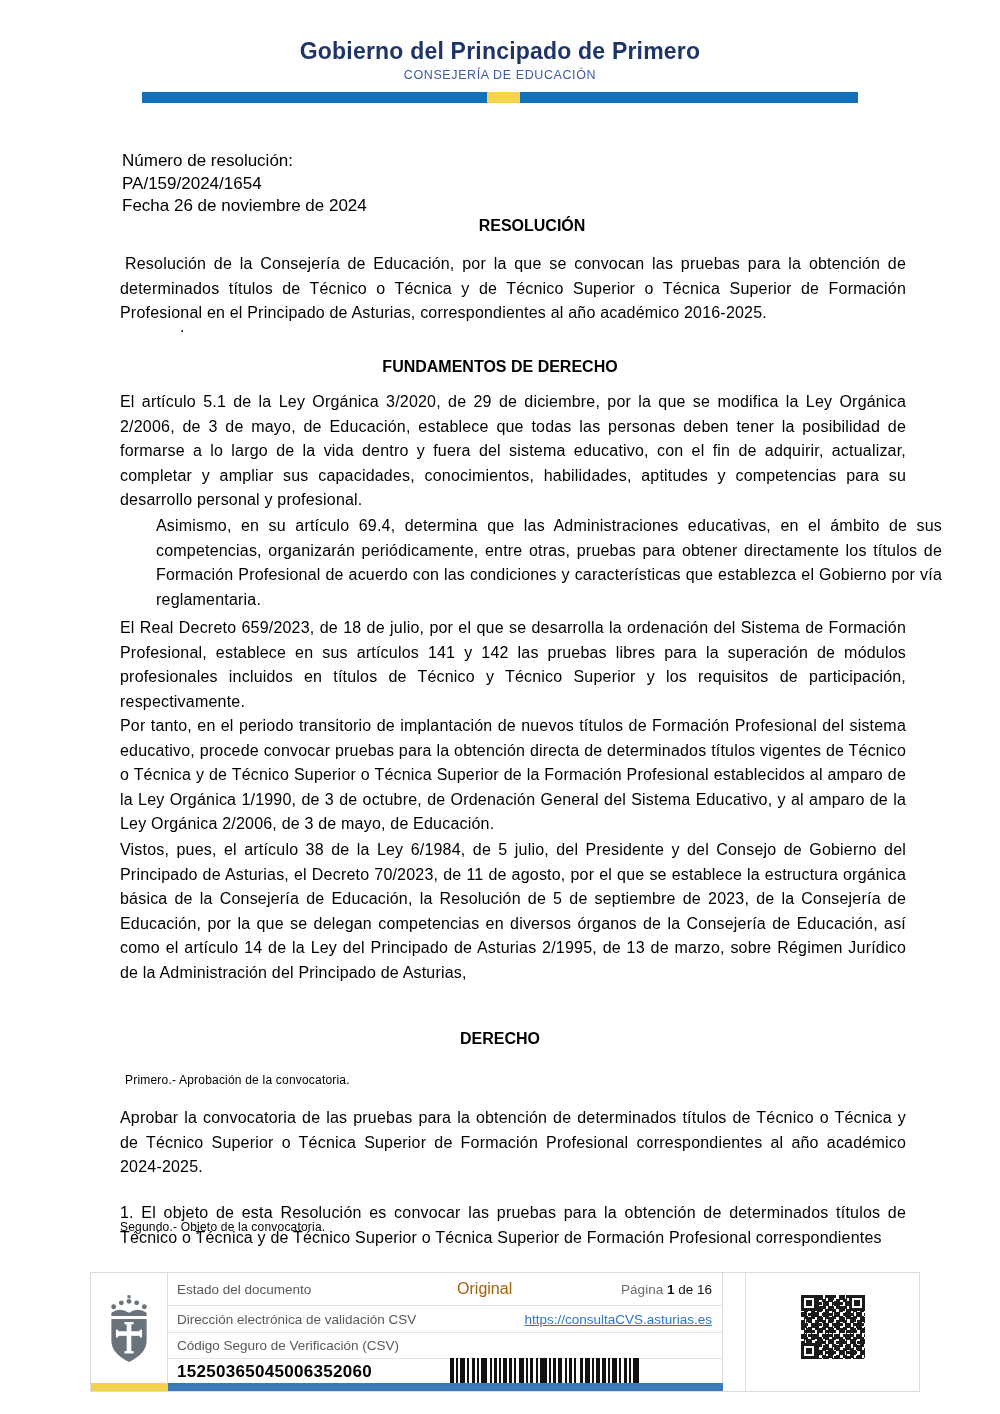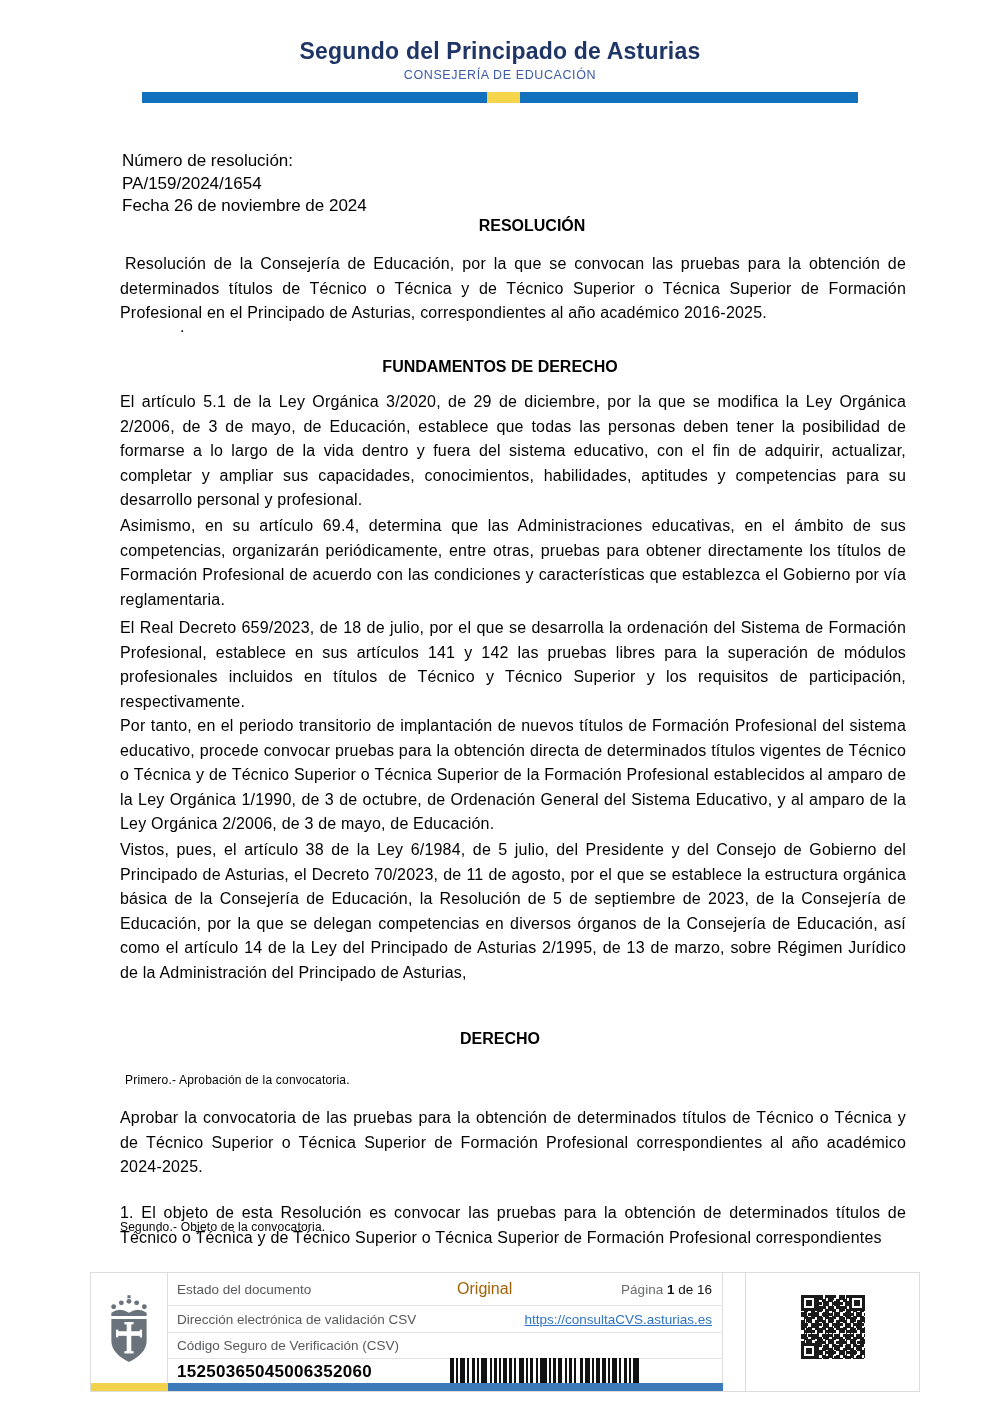--- a/index.html
+++ b/index.html
@@ -69,21 +69,21 @@
   .qf i { position:absolute; left:2px; top:2px; width:6px; height:6px;
           background:#1a1a1a; display:block; }
   .qf.tl { left:0; top:0; } .qf.tr { right:0; top:0; } .qf.bl { left:0; bottom:0; }
 </style>
 </head>
 <body>
 
 <div class="page">
 
   <div class="hdr">
-    <div class="hdr-title">Segundo del Principado de Asturias</div>
+    <div class="hdr-title">Gobierno del Principado de Primero</div>
     <div class="hdr-sub">CONSEJERÍA DE EDUCACIÓN</div>
     <div class="hdr-bar">
       <span class="b1"></span>
       <span class="yy"></span>
       <span class="b2"></span>
     </div>
   </div>
 
   <div class="meta">
     <div>Número de resolución:</div>
@@ -92,21 +92,21 @@
   </div>
 
   <div class="center-head" style="top:217px;margin-left:32px;">RESOLUCIÓN</div>
 
   <div class="para" style="top:252px; text-indent:5px;">Resolución de la Consejería de Educación, por la que se convocan las pruebas para la obtención de determinados títulos de Técnico o Técnica y de Técnico Superior o Técnica Superior de Formación Profesional en el Principado de Asturias, correspondientes al año académico 2016-2025.</div>
   <div class="dot" style="top:318px;">.</div>
 
   <div class="center-head" style="top:358px;">FUNDAMENTOS DE DERECHO</div>
 
   <div class="para" style="top:390px;">El artículo 5.1 de la Ley Orgánica 3/2020, de 29 de diciembre, por la que se modifica la Ley Orgánica 2/2006, de 3 de mayo, de Educación, establece que todas las personas deben tener la posibilidad de formarse a lo largo de la vida dentro y fuera del sistema educativo, con el fin de adquirir, actualizar, completar y ampliar sus capacidades, conocimientos, habilidades, aptitudes y competencias para su desarrollo personal y profesional.</div>
-  <div class="para" style="top:514px;">Asimismo, en su artículo 69.4, determina que las Administraciones educativas, en el ámbito de sus competencias, organizarán periódicamente, entre otras, pruebas para obtener directamente los títulos de Formación Profesional de acuerdo con las condiciones y características que establezca el Gobierno por vía reglamentaria.</div>
+  <div class="para" style="top:514px;margin-left:36px;">Asimismo, en su artículo 69.4, determina que las Administraciones educativas, en el ámbito de sus competencias, organizarán periódicamente, entre otras, pruebas para obtener directamente los títulos de Formación Profesional de acuerdo con las condiciones y características que establezca el Gobierno por vía reglamentaria.</div>
   <div class="para" style="top:616px;">El Real Decreto 659/2023, de 18 de julio, por el que se desarrolla la ordenación del Sistema de Formación Profesional, establece en sus artículos 141 y 142 las pruebas libres para la superación de módulos profesionales incluidos en títulos de Técnico y Técnico Superior y los requisitos de participación, respectivamente.</div>
   <div class="para" style="top:714px;">Por tanto, en el periodo transitorio de implantación de nuevos títulos de Formación Profesional del sistema educativo, procede convocar pruebas para la obtención directa de determinados títulos vigentes de Técnico o Técnica y de Técnico Superior o Técnica Superior de la Formación Profesional establecidos al amparo de la Ley Orgánica 1/1990, de 3 de octubre, de Ordenación General del Sistema Educativo, y al amparo de la Ley Orgánica 2/2006, de 3 de mayo, de Educación.</div>
   <div class="para" style="top:838px;">Vistos, pues, el artículo 38 de la Ley 6/1984, de 5 julio, del Presidente y del Consejo de Gobierno del Principado de Asturias, el Decreto 70/2023, de 11 de agosto, por el que se establece la estructura orgánica básica de la Consejería de Educación, la Resolución de 5 de septiembre de 2023, de la Consejería de Educación, por la que se delegan competencias en diversos órganos de la Consejería de Educación, así como el artículo 14 de la Ley del Principado de Asturias 2/1995, de 13 de marzo, sobre Régimen Jurídico de la Administración del Principado de Asturias,</div>
 
   <div class="center-head" style="top:1030px;">DERECHO</div>
 
   <div class="subhead" style="top:1073px; text-indent:5px;">Primero.- Aprobación de la convocatoria.</div>
   <div class="para" style="top:1106px;">Aprobar la convocatoria de las pruebas para la obtención de determinados títulos de Técnico o Técnica y de Técnico Superior o Técnica Superior de Formación Profesional correspondientes al año académico 2024-2025.</div>
 
   <div class="subhead" style="top:1177px;margin-top:43px;">Segundo.- Objeto de la convocatoria.</div>

